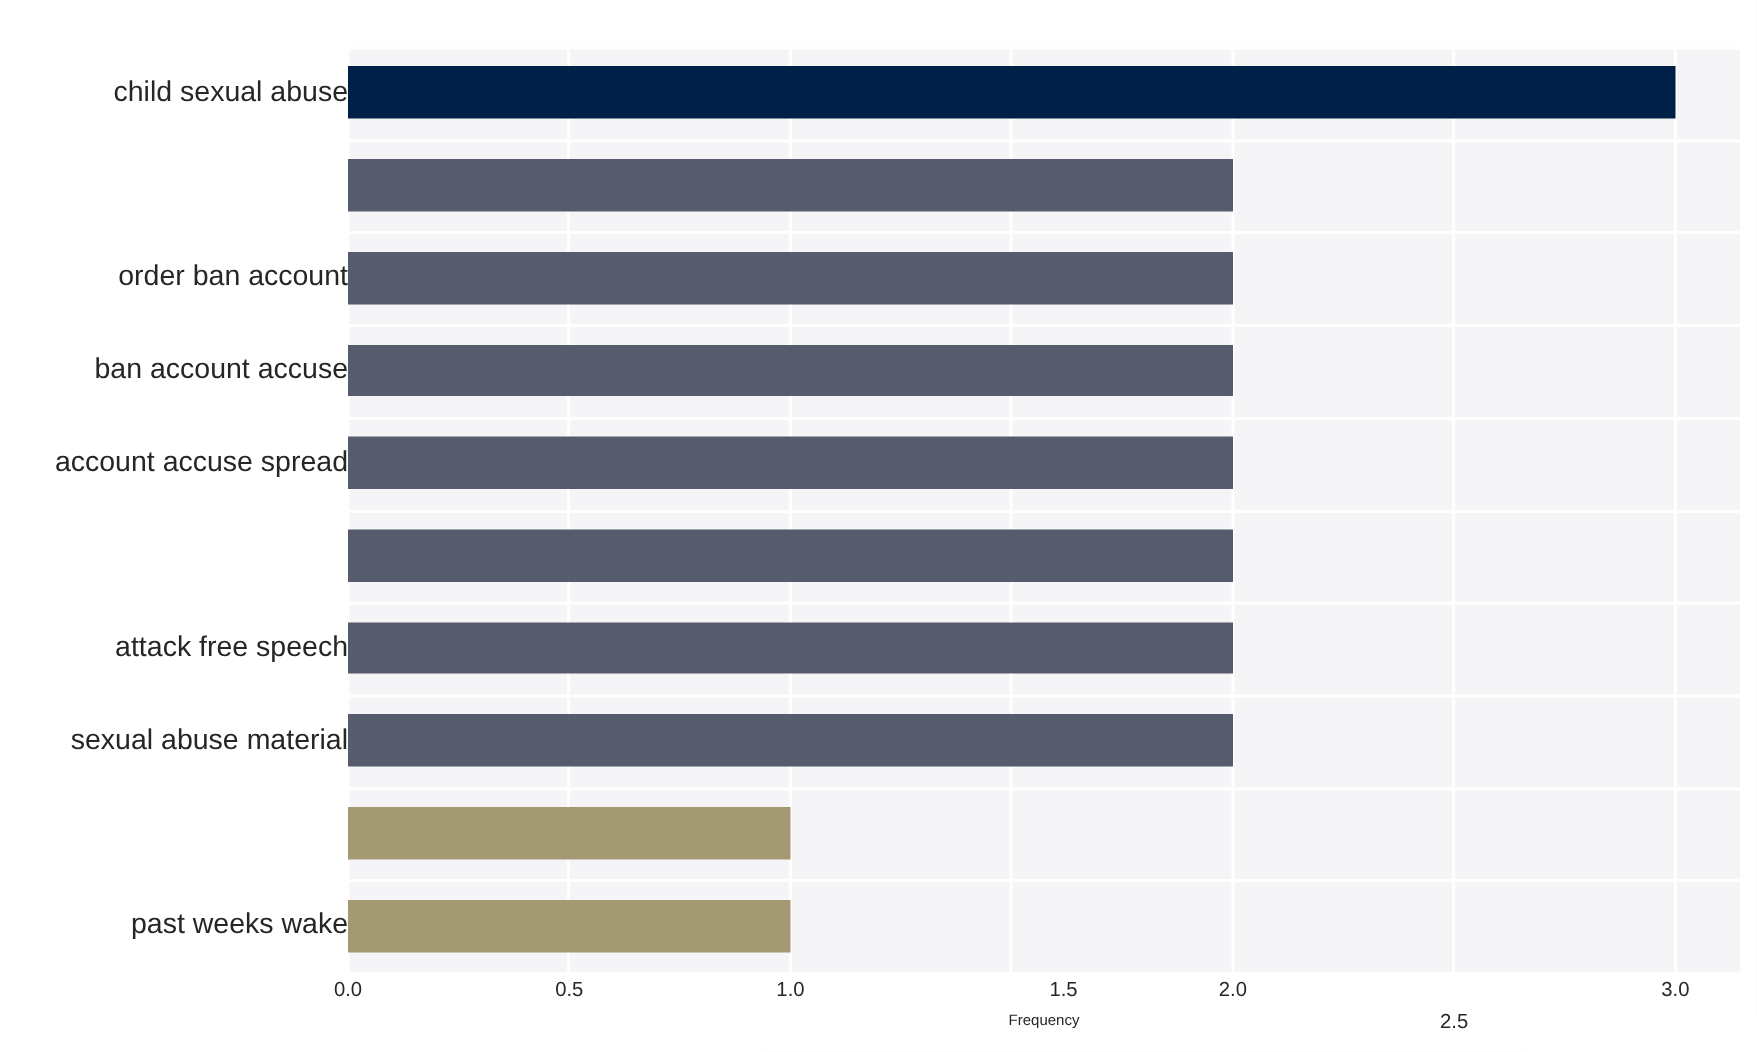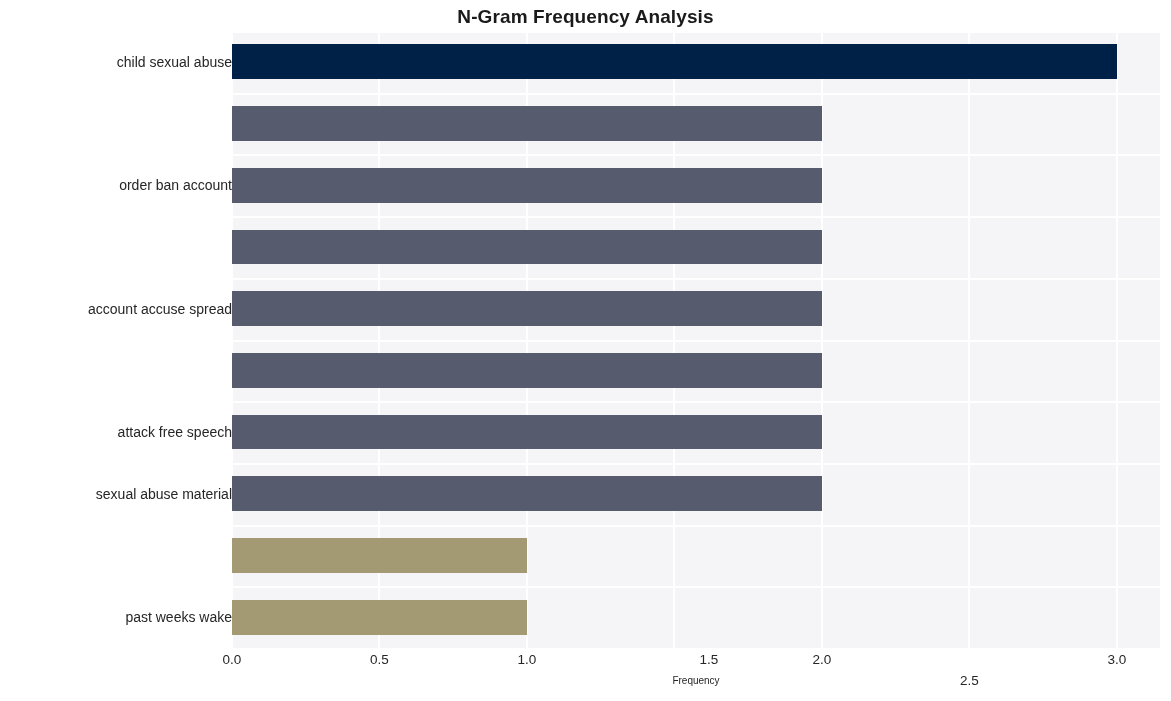--- a/index.html
+++ b/index.html
@@ -68,21 +68,21 @@
     position: absolute;
     left: 0;
   }
 
   
   .ytick {
     position: absolute;
     right: 0;
     width: 224px;
     text-align: right;
-    font-size: 14px;
+    font-size: 19px;
     color: #262626;
     white-space: nowrap;
     transform: translateY(-50%);
   }
   #ytick-layer {
     position: absolute;
     left: 0;
     top: 0;
     width: 232px;
     height: 701px;
@@ -115,21 +115,20 @@
     font-size: 10px;
     color: #262626;
     white-space: nowrap;
   }
 </style>
 </head>
 <body>
 
 <div id="figure">
 
-  <div id="chart-title">N-Gram Frequency Analysis</div>
 
   <div id="plot-area">
     <div id="grid-h-layer">
         <div class="gridline-h" style="top: 0px;"></div>
         <div class="gridline-h" style="top: 62px;"></div>
         <div class="gridline-h" style="top: 123px;"></div>
         <div class="gridline-h" style="top: 185px;"></div>
         <div class="gridline-h" style="top: 247px;"></div>
         <div class="gridline-h" style="top: 309px;"></div>
         <div class="gridline-h" style="top: 370px;"></div>
@@ -156,20 +155,21 @@
         <div class="bar" title="attack free speech: 2" style="width: 589.955px; height: 34.8605px; top: 383.62px; background: rgb(86, 92, 109);"></div>
         <div class="bar" title="sexual abuse material: 2" style="width: 589.955px; height: 34.8605px; top: 445.32px; background: rgb(86, 92, 109);"></div>
         <div class="bar" title="hash past weeks: 1" style="width: 294.978px; height: 34.8605px; top: 507.02px; background: rgb(163, 154, 115);"></div>
         <div class="bar" title="past weeks wake: 1" style="width: 294.978px; height: 34.8605px; top: 568.72px; background: rgb(163, 154, 115);"></div>
       </div>
   </div>
 
   <div id="ytick-layer">
       <div class="ytick" style="top: 61.85px;">child sexual abuse</div>
       <div class="ytick" style="top: 185.25px;">order ban account</div>
+      <div class="ytick" style="top: 246.95px;">ban account accuse</div>
       <div class="ytick" style="top: 308.65px;">account accuse spread</div>
       <div class="ytick" style="top: 432.05px;">attack free speech</div>
       <div class="ytick" style="top: 493.75px;">sexual abuse material</div>
       <div class="ytick" style="top: 617.15px;">past weeks wake</div>
     </div>
   <div id="xtick-layer">
       <div class="xtick" style="left: 232px;">0.0</div>
       <div class="xtick" style="left: 379.489px;">0.5</div>
       <div class="xtick" style="left: 526.978px;">1.0</div>
       <div class="xtick" style="left: 709px;">1.5</div>

